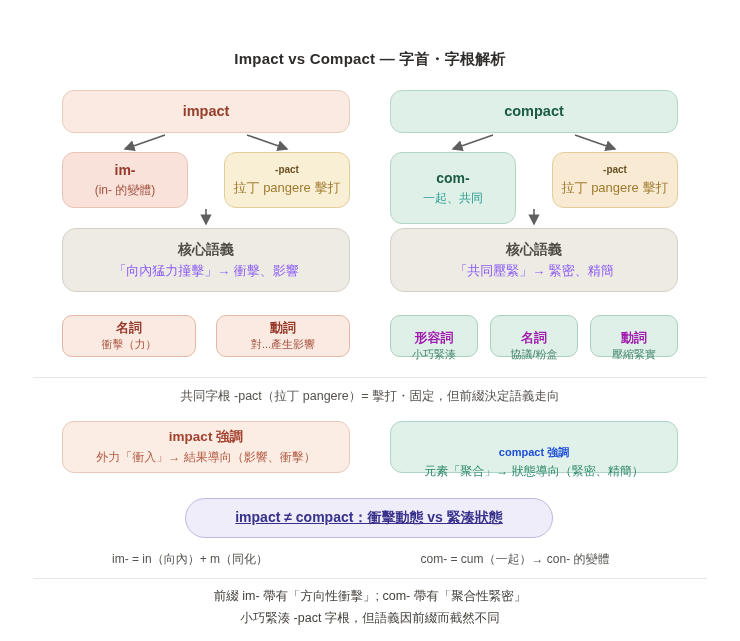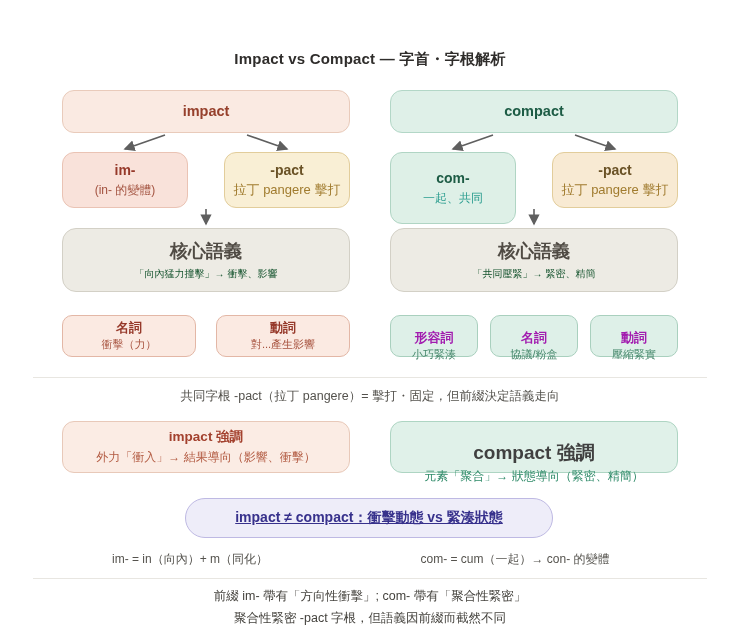--- a/index.html
+++ b/index.html
@@ -27,39 +27,39 @@
   .word-compact{background:#dff0e8;border:1px solid #b3d7c7;}
   .word-compact .t1{color:#1d5c45;font-size:14.5px;}
   
   .prefix-im{background:#f9e2da;border:1px solid #eac3b4;}
   .prefix-im .t1{color:#96392a;font-size:14px;}
   .prefix-im .t2{color:#a35340;font-size:12px;margin-top:3px;}
   .prefix-com{background:#def0e7;border:1px solid #b0d5c4;}
   .prefix-com .t1{color:#1d5c45;font-size:14px;}
   .prefix-com .t2{color:#2a9d8f;font-size:12px;margin-top:3px;}
   .root{background:#f9efd5;border:1px solid #e2cd9b;}
-  .root .t1{color:#6a5226;font-size:14px;}
+  .root .t1{color:#6a5226;font-size:10px;}
   .root .t2{color:#a07b2e;font-size:13px;margin-top:3px;}
   
   .core{background:#edebe4;border:1px solid #d3d0c6;border-radius:14px;}
-  .core .t1{color:#504b44;font-size:18px;}
-  .core .t2{color:#14532d;font-size:10px;margin-top:5px;}
+  .core .t1{color:#504b44;font-size:14px;}
+  .core .t2{color:#8b5cf6;font-size:13px;margin-top:5px;}
   
   .pos-impact{background:#fbeae2;border:1px solid #e3b7a6;border-radius:10px;}
   .pos-impact .t1{color:#96392a;font-size:13px;}
   .pos-impact .t2{color:#a85440;font-size:11px;margin-top:2px;}
   .pos-compact{background:#def0e8;border:1px solid #a9d0be;border-radius:10px;}
   .pos-compact .t1{color:#a21caf;font-size:13px;margin-top:20px;}
   .pos-compact .t2{color:#44866a;font-size:11px;margin-top:2px;}
   
   .emph-impact{background:#fbece4;border:1px solid #e8c9b9;}
   .emph-impact .t1{color:#a3412e;font-size:13.5px;}
   .emph-impact .t2{color:#b25a41;font-size:12px;margin-top:5px;}
   .emph-compact{background:#e0f1e9;border:1px solid #aed5c3;}
-  .emph-compact .t1{color:#404040;font-size:19px;margin-top:31px;}
+  .emph-compact .t1{color:#1d4ed8;font-size:11px;margin-top:31px;}
   .emph-compact .t2{color:#2e8a68;font-size:12px;margin-top:5px;}
   
   .pill{
     background:#eeedf9;border:1px solid #beb9e3;border-radius:20px;
     color:#37318c;font-weight:bold;font-size:14px;
     display:flex;align-items:center;justify-content:center;text-decoration:underline;
   }
   
   .note{left:0;top:388px;width:740px;text-align:center;font-size:12.5px;color:#54524d;}
   .formula{font-size:12px;color:#55534e;text-align:center;top:551px;}
@@ -164,13 +164,13 @@
 <div class="abs pill" style="left:185px;top:498px;width:368px;height:40px;">
   <span>impact ≠ compact：衝擊動態 vs 緊湊狀態</span>
 </div>
 
 <div class="abs formula" style="left:40px;width:300px;">im- = in（向內）+ m（同化）</div>
 <div class="abs formula" style="left:370px;width:290px;">com- = cum（一起）→ con- 的變體</div>
 
 <div class="abs divider" style="top:578px;"></div>
 
 <div class="abs footer" style="top:588px;">前綴 im- 帶有「方向性衝擊」; com- 帶有「聚合性緊密」</div>
-<div class="abs footer" style="top:610px;">聚合性緊密 -pact 字根，但語義因前綴而截然不同</div>
+<div class="abs footer" style="top:610px;">小巧緊湊 -pact 字根，但語義因前綴而截然不同</div>
 
 </body></html>

